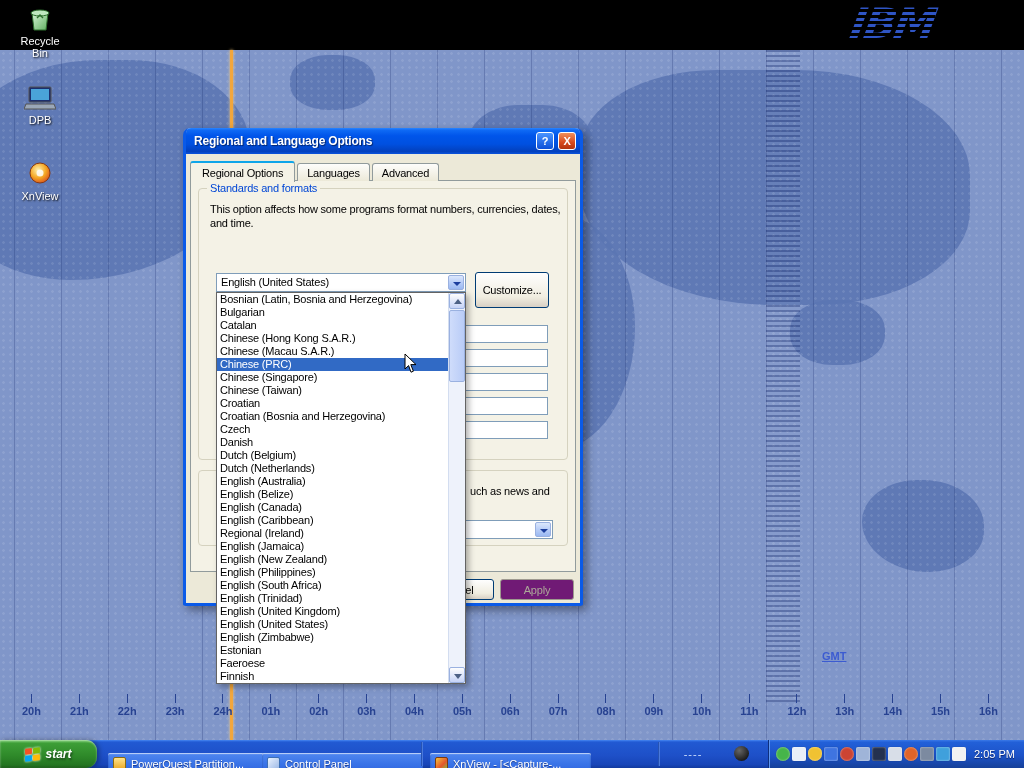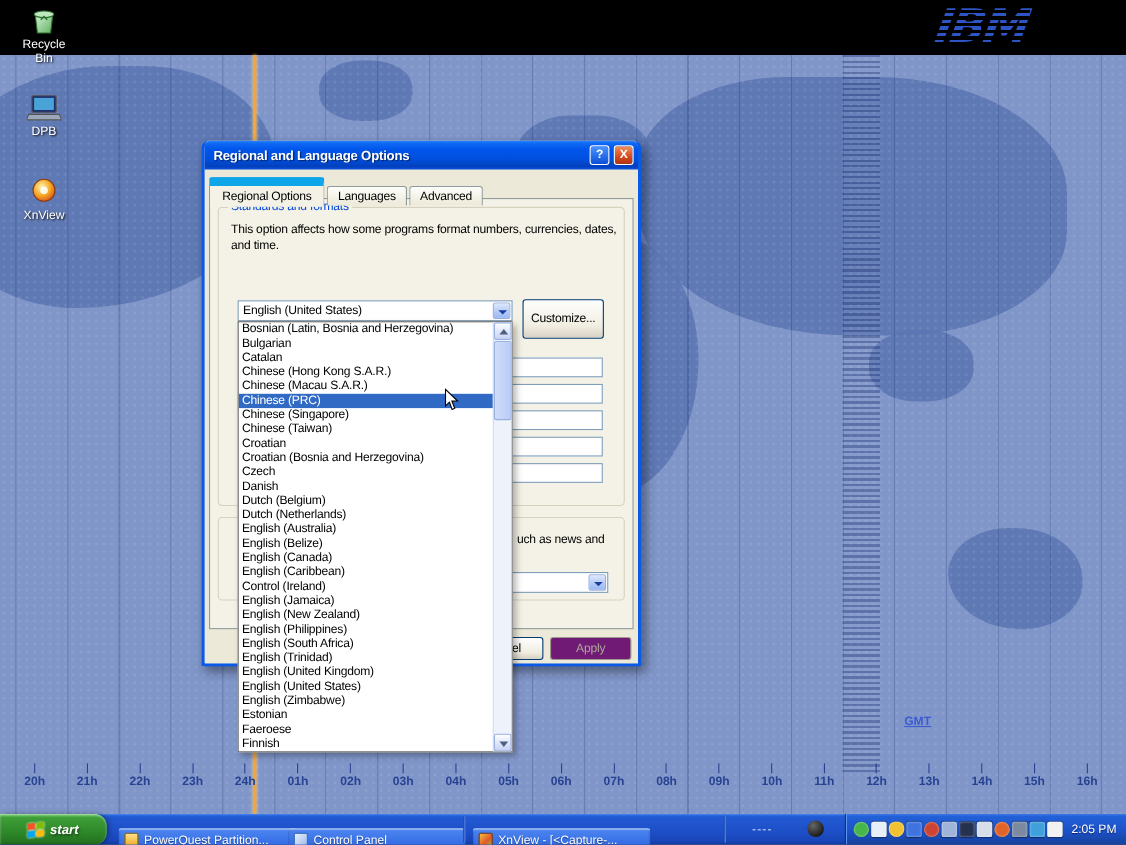--- a/index.html
+++ b/index.html
@@ -44,21 +44,21 @@
   .title-text{flex:1;color:#fff;font-size:12px;font-weight:bold;padding-left:8px;
     text-shadow:1px 1px 1px #00246b;white-space:nowrap;overflow:hidden;}
   .cap-btn{width:18px;height:18px;margin-right:4px;border:1px solid #fff;border-radius:3px;
     color:#fff;font-size:11px;font-weight:bold;display:flex;align-items:center;justify-content:center;
     box-sizing:border-box;cursor:pointer;}
   .help-btn{background:linear-gradient(180deg,#4a94ff,#0d50d8);}
   .close-btn{background:linear-gradient(180deg,#f0905c,#d6491d 60%,#b23410);}
   .tabstrip{position:absolute;left:4px;top:33px;display:flex;align-items:flex-end;z-index:3;}
   .tab{padding:3px 9px 2px;background:linear-gradient(#fdfdfb,#ece9d8);
     border:1px solid #919b9c;border-bottom:none;border-radius:3px 3px 0 0;margin-right:2px;cursor:pointer;}
-  .tab.active{background:#f4f2e6;border-top:8px solid #0ea5e9;padding:4px 11px 3px;margin-bottom:-1px;}
+  .tab.active{background:#f4f2e6;border-top:2px solid #0ea5e9;padding:4px 11px 3px;margin-bottom:-1px;}
   .tabpage{position:absolute;left:4px;top:52px;width:386px;height:392px;background:#f4f2e6;
     border:1px solid #919b9c;box-sizing:border-box;}
   .groupbox{position:absolute;border:1px solid #d5d2bf;border-radius:4px;box-sizing:border-box;}
   .groupbox .cap{position:absolute;top:-7px;left:8px;background:#f4f2e6;padding:0 3px;color:#0046d5;}
   .dtext{position:absolute;color:#000;line-height:14px;}
   .combo{position:absolute;box-sizing:border-box;background:#fff;border:1px solid #7f9db9;}
   .combo .val{position:absolute;left:4px;top:2px;right:18px;white-space:nowrap;overflow:hidden;}
   .combo .drop{position:absolute;right:1px;top:1px;bottom:1px;width:16px;border-radius:2px;
     background:linear-gradient(180deg,#dce8fc,#bcd0f8 45%,#9bb9f2);border:1px solid #9ab1e0;
     box-sizing:border-box;cursor:pointer;}
@@ -269,21 +269,21 @@
         <div class="li">Croatian</div>
         <div class="li">Croatian (Bosnia and Herzegovina)</div>
         <div class="li">Czech</div>
         <div class="li">Danish</div>
         <div class="li">Dutch (Belgium)</div>
         <div class="li">Dutch (Netherlands)</div>
         <div class="li">English (Australia)</div>
         <div class="li">English (Belize)</div>
         <div class="li">English (Canada)</div>
         <div class="li">English (Caribbean)</div>
-        <div class="li">Control (Ireland)</div>
+        <div class="li">Regional (Ireland)</div>
         <div class="li">English (Jamaica)</div>
         <div class="li">English (New Zealand)</div>
         <div class="li">English (Philippines)</div>
         <div class="li">English (South Africa)</div>
         <div class="li">English (Trinidad)</div>
         <div class="li">English (United Kingdom)</div>
         <div class="li">English (United States)</div>
         <div class="li">English (Zimbabwe)</div>
         <div class="li">Estonian</div>
         <div class="li">Faeroese</div>

